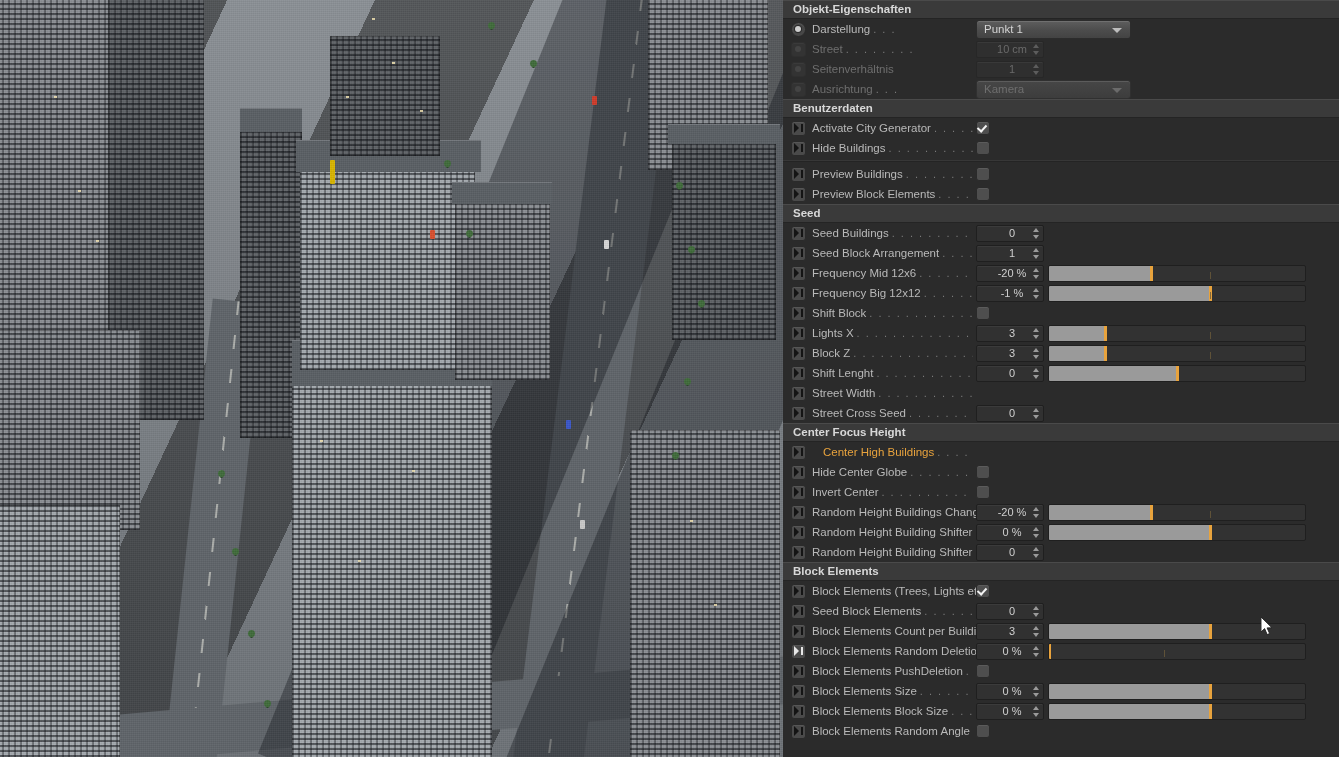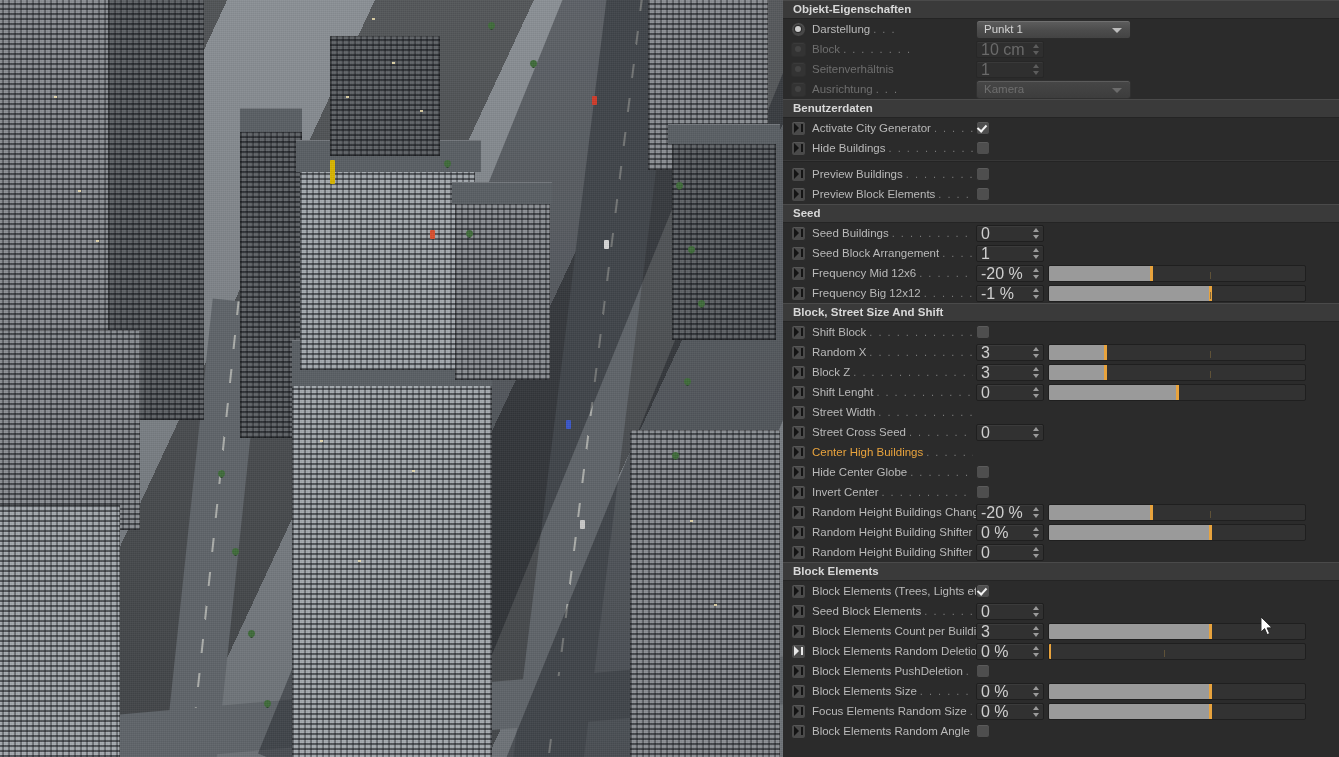--- a/index.html
+++ b/index.html
@@ -58,29 +58,29 @@
   .ico.radio::before{display:none;}
   .ico.radio::after{content:"";left:3px;top:3px;right:auto;width:6px;height:6px;border-radius:50%;
        background:#cfcfcf;box-shadow:0 0 0 1px #2a2a2a;}
   .ico.dim{background:#3a3a3a;border-color:#333;opacity:.55;}
   .ico.dim::before{display:none;}
   .ico.dim::after{content:"";left:3px;top:3px;right:auto;width:6px;height:6px;border-radius:50%;
        background:#5a5a5a;}
 
   .lbl{color:#b9b9b9;white-space:nowrap;flex:0 0 auto;text-align:right;}
   .lbl.dim{color:#6e6e6e;}
-  .lbl.hot{color:#e8a33d;}
+  .lbl.hot{color:#e8a33d;margin-left:11px;}
   .dots{flex:1 1 auto;overflow:hidden;white-space:nowrap;color:#7a7a7a;margin:0 3px;
         letter-spacing:1.5px;font-size:11px;line-height:10px;}
 
   .ctl{flex:0 0 auto;display:flex;align-items:center;}
 
   .num{width:62px;height:15px;background:#313131;border:1px solid #1f1f1f;
-       border-radius:2px;color:#cfcfcf;font-size:16px;line-height:15px;
-       padding-left:4px;position:relative;box-shadow:0 1px 0 rgba(255,255,255,.05) inset;}
+       border-radius:2px;color:#cfcfcf;font-size:11px;line-height:15px;
+       padding-left:4px;position:relative;box-shadow:0 1px 0 rgba(255,255,255,.05) inset;text-align:center;}
   .spin{position:absolute;right:3px;top:1px;width:7px;height:13px;}
   .spin i{position:absolute;left:0;width:0;height:0;border-left:3px solid transparent;border-right:3px solid transparent;}
   .spin i.u{top:1px;border-bottom:4px solid #9a9a9a;}
   .spin i.d{bottom:1px;border-top:4px solid #9a9a9a;}
   .num.dim{background:#2f2f2f;color:#6a6a6a;border-color:#272727;}
   .num.dim .spin i.u{border-bottom-color:#5d5d5d;}
   .num.dim .spin i.d{border-top-color:#5d5d5d;}
 
   .sld{height:15px;background:#323232;border:1px solid #1f1f1f;border-radius:2px;
        position:relative;overflow:hidden;margin-left:4px;}
@@ -187,21 +187,21 @@
           <span class="lbl">Darstellung</span>
           <span class="dots">. . .</span>
         </span>
         <span class="ctl">
           <div class="dd">Punkt 1</div>
         </span>
       </div>
       <div class="row">
         <span class="ico dim"></span>
         <span class="lblcol">
-          <span class="lbl dim">Block</span>
+          <span class="lbl dim">Street</span>
           <span class="dots">. . . . . . . .</span>
         </span>
         <span class="ctl">
           <div class="num dim"><span>10 cm</span><span class="spin">
               <i class="u"></i>
               <i class="d"></i>
             </span></div>
         </span>
       </div>
       <div class="row">
@@ -325,35 +325,34 @@
               <i class="u"></i>
               <i class="d"></i>
             </span></div>
           <div class="sld" style="width: 256px;">
             <div class="fill" style="width: 63%;"></div>
             <div class="mark" style="left: calc(63% - 1px);"></div>
             <div class="tick" style="left: 63%;"></div>
           </div>
         </span>
       </div>
-      <div class="sec">Block, Street Size And Shift</div>
       <div class="row">
         <span class="ico"></span>
         <span class="lblcol">
           <span class="lbl">Shift Block</span>
           <span class="dots">. . . . . . . . . . . . . . . . . . . . .</span>
         </span>
         <span class="ctl">
           <span class="chk"></span>
         </span>
       </div>
       <div class="row">
         <span class="ico"></span>
         <span class="lblcol">
-          <span class="lbl">Random X</span>
+          <span class="lbl">Lights X</span>
           <span class="dots">. . . . . . . . . . . . . . . . . . . . . . . .</span>
         </span>
         <span class="ctl">
           <div class="num"><span>3</span><span class="spin">
               <i class="u"></i>
               <i class="d"></i>
             </span></div>
           <div class="sld" style="width: 256px;">
             <div class="fill" style="width: 22%;"></div>
             <div class="mark" style="left: calc(22% - 1px);"></div>
@@ -409,20 +408,21 @@
           <span class="lbl">Street Cross Seed</span>
           <span class="dots">. . . . . . . . . . . . . . . .</span>
         </span>
         <span class="ctl">
           <div class="num"><span>0</span><span class="spin">
               <i class="u"></i>
               <i class="d"></i>
             </span></div>
         </span>
       </div>
+      <div class="sec">Center Focus Height</div>
       <div class="row">
         <span class="ico"></span>
         <span class="lblcol">
           <span class="lbl hot">Center High Buildings</span>
           <span class="dots">. . . . . . . . . . . . . .</span>
         </span>
       </div>
       <div class="row">
         <span class="ico"></span>
         <span class="lblcol">
@@ -573,21 +573,21 @@
             </span></div>
           <div class="sld" style="width: 256px;">
             <div class="fill" style="width: 63%;"></div>
             <div class="mark" style="left: calc(63% - 1px);"></div>
           </div>
         </span>
       </div>
       <div class="row">
         <span class="ico"></span>
         <span class="lblcol">
-          <span class="lbl">Focus Elements Random Size</span>
+          <span class="lbl">Block Elements Block Size</span>
           <span class="dots">. . . . . . . . . .</span>
         </span>
         <span class="ctl">
           <div class="num"><span>0 %</span><span class="spin">
               <i class="u"></i>
               <i class="d"></i>
             </span></div>
           <div class="sld" style="width: 256px;">
             <div class="fill" style="width: 63%;"></div>
             <div class="mark" style="left: calc(63% - 1px);"></div>

